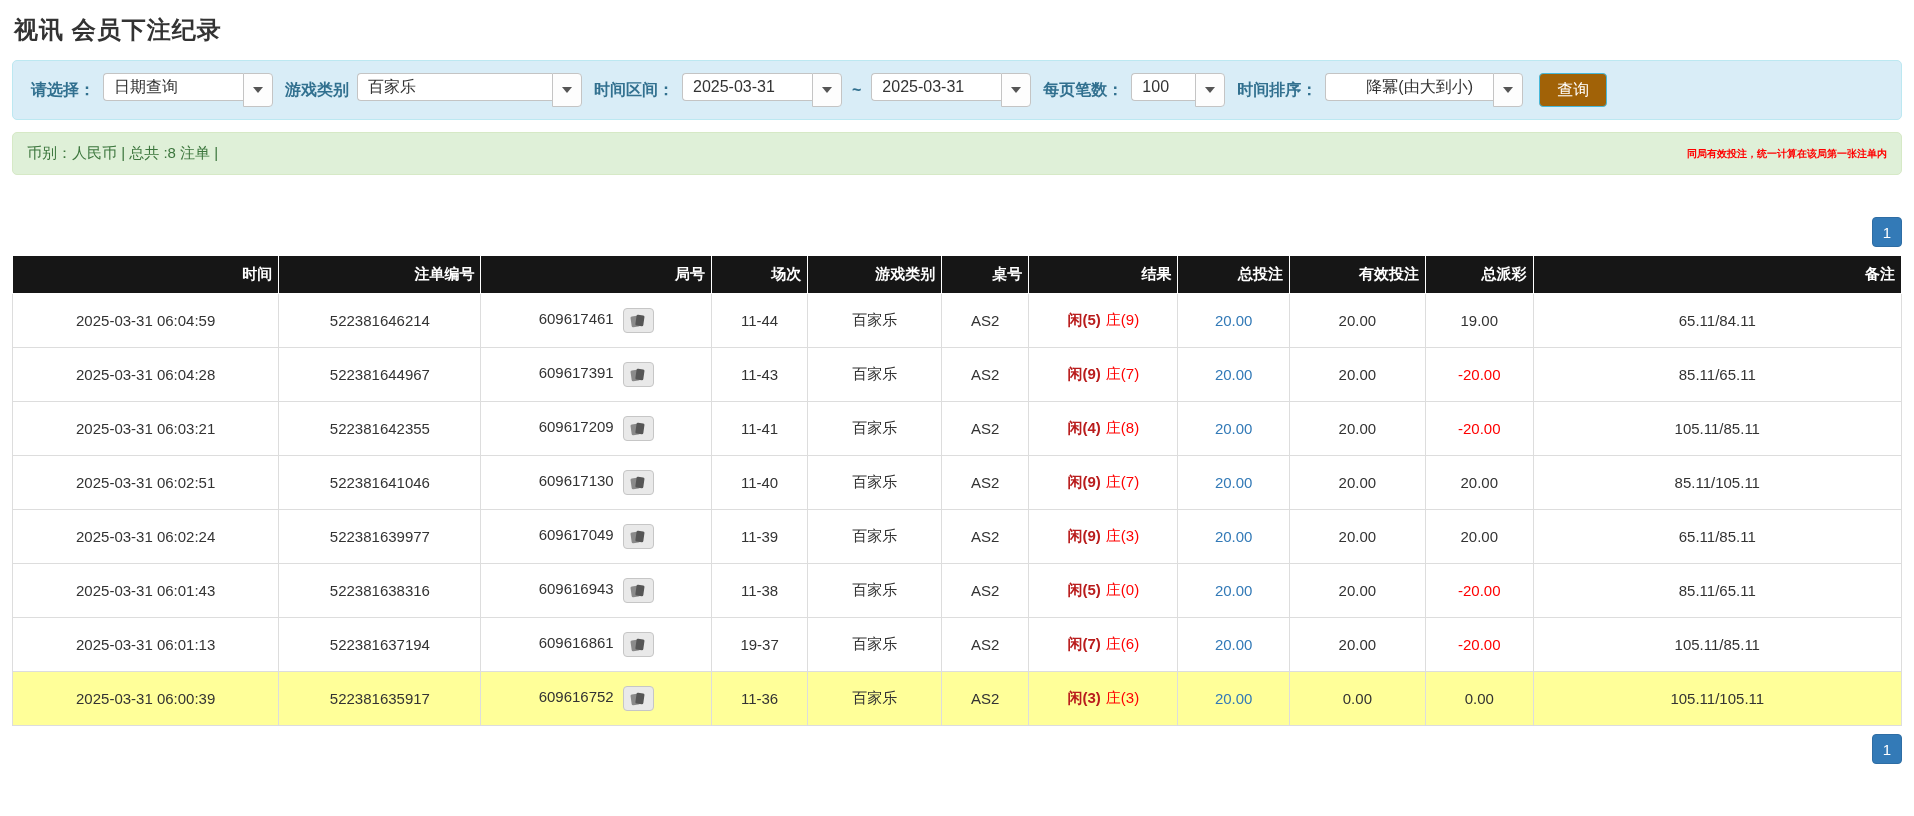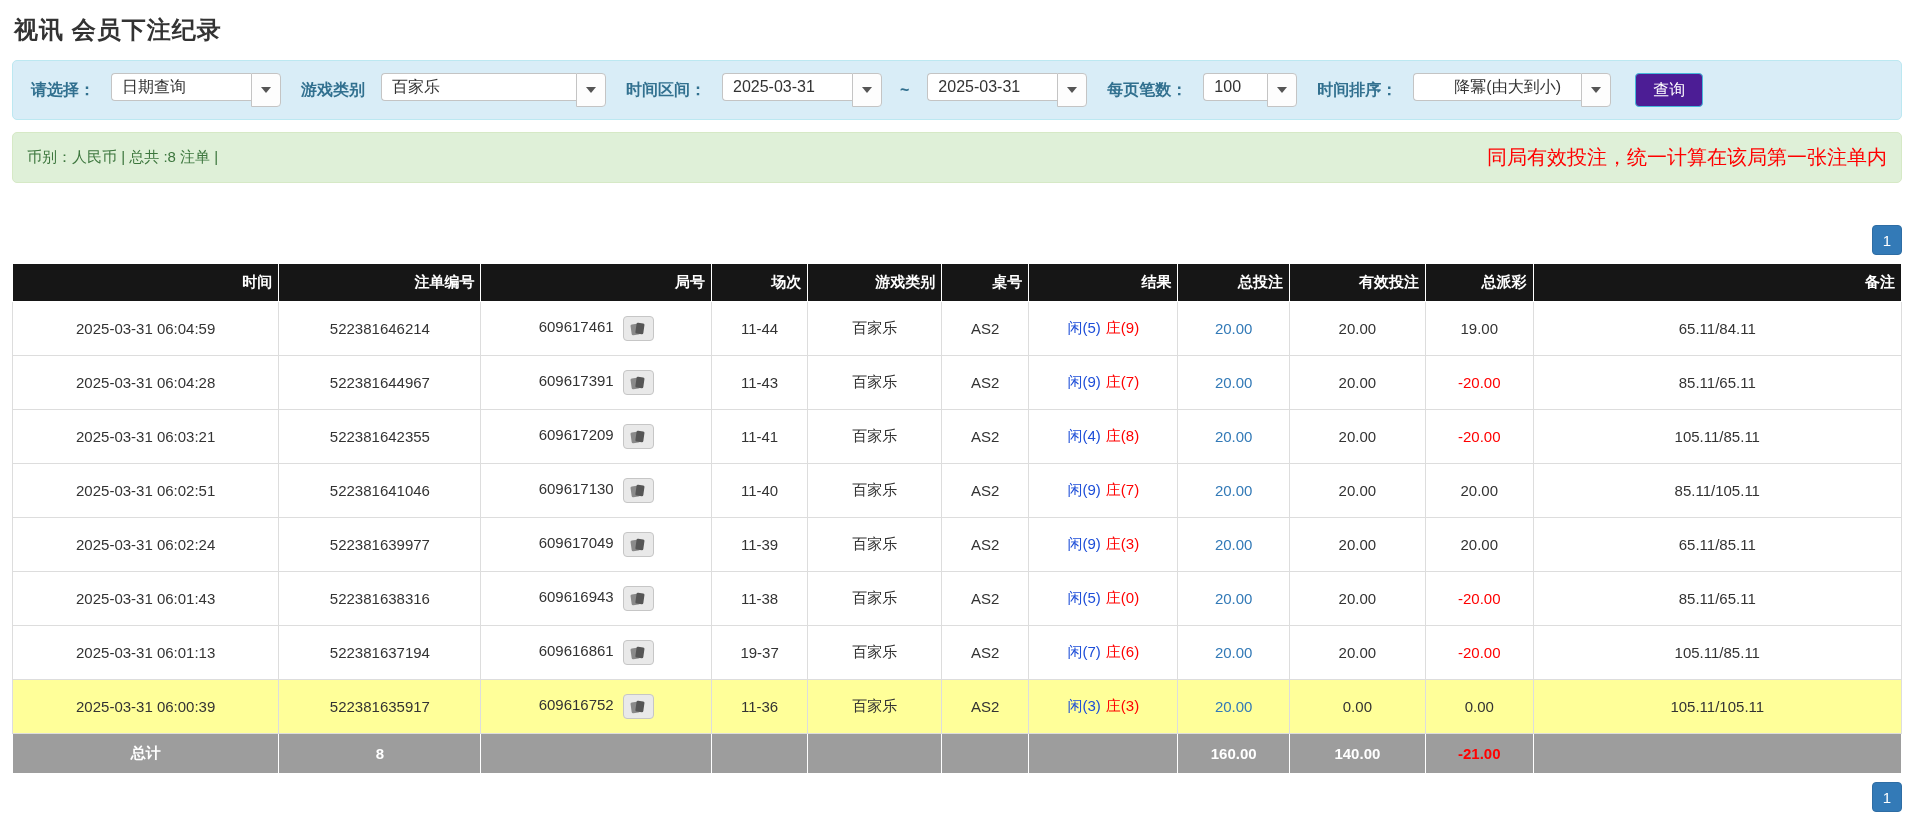--- a/index.html
+++ b/index.html
@@ -7,21 +7,21 @@
   body {
     width: 1914px; height: 816px; overflow: hidden;
     padding: 10px 12px;
     font-family: "Liberation Sans", "DejaVu Sans", sans-serif;
     color: #333;
   }
   h1.page-title { font-size: 24px; font-weight: 600; color: #333; margin: 4px 0 14px 2px; letter-spacing: 1px; }
 
   
   .filter-bar {
-    display: flex; align-items: center; gap: 16px;
+    display: flex; align-items: center; gap: 8px;
     background: #d9edf7; border: 1px solid #bce8f1; border-radius: 5px;
     padding: 12px 14px; margin-bottom: 12px;
   }
   .flabel { color: #31708f; font-weight: bold; font-size: 16px; white-space: nowrap; margin-left: 4px; }
   .tilde { color: #31708f; font-weight: bold; font-size: 16px; margin: 0 2px; }
   .combo { display: flex; align-items: stretch; height: 34px; }
   .combo-input {
     height: 28px; border: 1px solid #c4c4c4; border-right: none;
     border-radius: 4px 0 0 4px; padding: 0 10px; font-size: 16px; color: #333;
     background: #fff; outline: none; font-family: inherit;
@@ -32,32 +32,32 @@
     display: flex; align-items: center; justify-content: center;
   }
   .caret { width: 0; height: 0; border-left: 5px solid transparent; border-right: 5px solid transparent; border-top: 6px solid #555; }
   .w-query { width: 140px; }
   .w-game  { width: 195px; }
   .w-date  { width: 130px; }
   .w-size  { width: 64px;  }
   .w-sort  { width: 168px; padding-left: 40px; }
   .search-btn {
     height: 34px; padding: 0 17px; margin-left: 8px;
-    background: #4c1d95; border: 1px solid #46b8da; border-radius: 4px;
+    background: #a16207; border: 1px solid #46b8da; border-radius: 4px;
     color: #fff; font-size: 16px; cursor: pointer; font-family: inherit;
   }
 
   
   .summary-bar {
     display: flex; justify-content: space-between; align-items: center;
     background: #dff0d8; border: 1px solid #d6e9c6; border-radius: 5px;
     padding: 11px 14px; margin-bottom: 42px;
   }
   .summary-left { color: #3c763d; font-size: 15px; }
-  .summary-right { color: #ff0000; font-size: 20px; }
+  .summary-right { color: #ff0000; font-size: 10px; font-weight: bold; }
 
   
   .pager { display: flex; justify-content: flex-end; margin-bottom: 8px; }
   .pager.bottom { margin-top: 8px; margin-bottom: 0; }
   .page-btn {
     min-width: 30px; height: 30px; padding: 0 10px;
     background: #337ab7; border: 1px solid #2e6da4; border-radius: 4px;
     color: #fff; font-size: 15px; cursor: pointer; font-family: inherit;
   }
 
@@ -66,21 +66,21 @@
   table.records th {
     background: #161616; color: #fff; font-weight: bold;
     border: 1px solid #fff; height: 38px; padding: 0 6px; text-align: right;
   }
   table.records tbody td {
     border: 1px solid #ddd; background: #fff;
     height: 54px; padding: 0 8px; text-align: center;
     overflow: hidden; white-space: nowrap;
   }
   tr.highlight td { background: #ffff99 !important; }
-  .player { color: #1d4ed8; }
+  .player { color: #b91c1c; font-weight: bold; }
   .banker { color: #ff0000; margin-left: 5px; }
   .bet-link { color: #337ab7; text-decoration: none; cursor: pointer; }
   .neg { color: #ff0000; }
   .round-btn {
     display: inline-flex; align-items: center; justify-content: center;
     width: 31px; height: 25px; margin-left: 9px; vertical-align: middle;
     background: #e9e9e9; border: 1px solid #c6c6c6; border-radius: 4px; cursor: pointer;
   }
   table.records tfoot td {
     background: #9d9d9d; color: #fff; font-weight: bold;
@@ -354,31 +354,18 @@
     <td>
       <span class="player">闲(3)</span><span class="banker">庄(3)</span>
     </td>
     <td><a class="bet-link">20.00</a></td>
     <td>0.00</td>
     <td>0.00</td>
     <td>105.11/105.11</td>
   </tr>
     </tbody>
   <tfoot>
-    <tr>
-      <td>总计</td>
-      <td>8</td>
-      <td></td>
-      <td></td>
-      <td></td>
-      <td></td>
-      <td></td>
-      <td>160.00</td>
-      <td>140.00</td>
-      <td class="neg">-21.00</td>
-      <td></td>
-    </tr>
   </tfoot>
 </table>
 
 <div class="pager bottom">
   <button class="page-btn">1</button>
 </div>
 
 </body></html>

